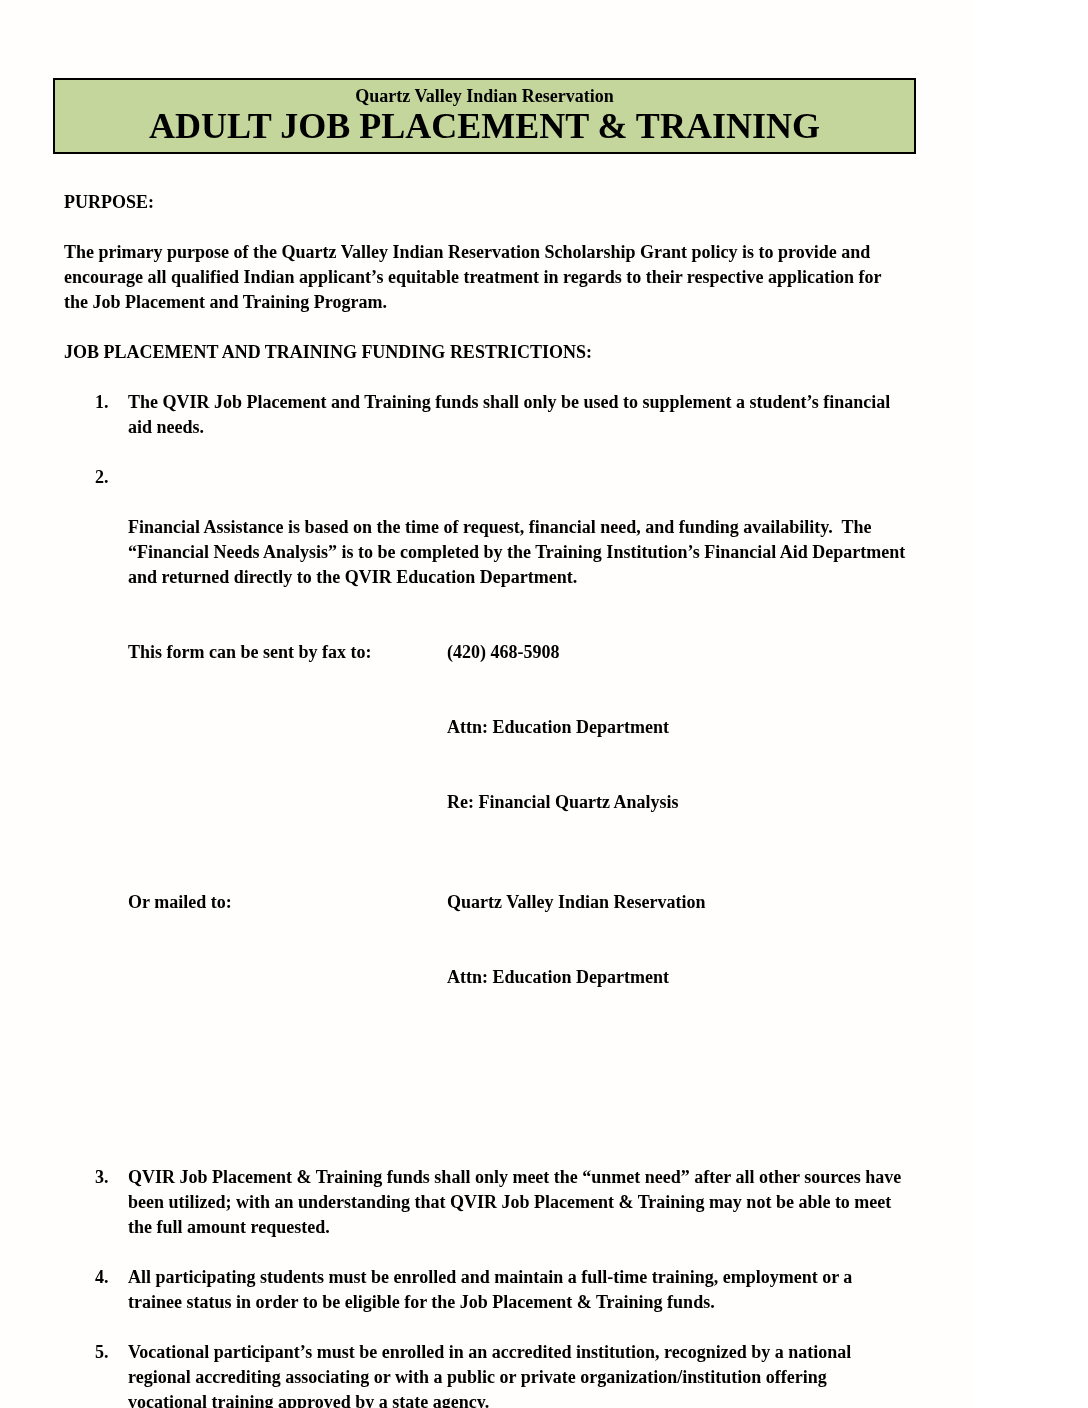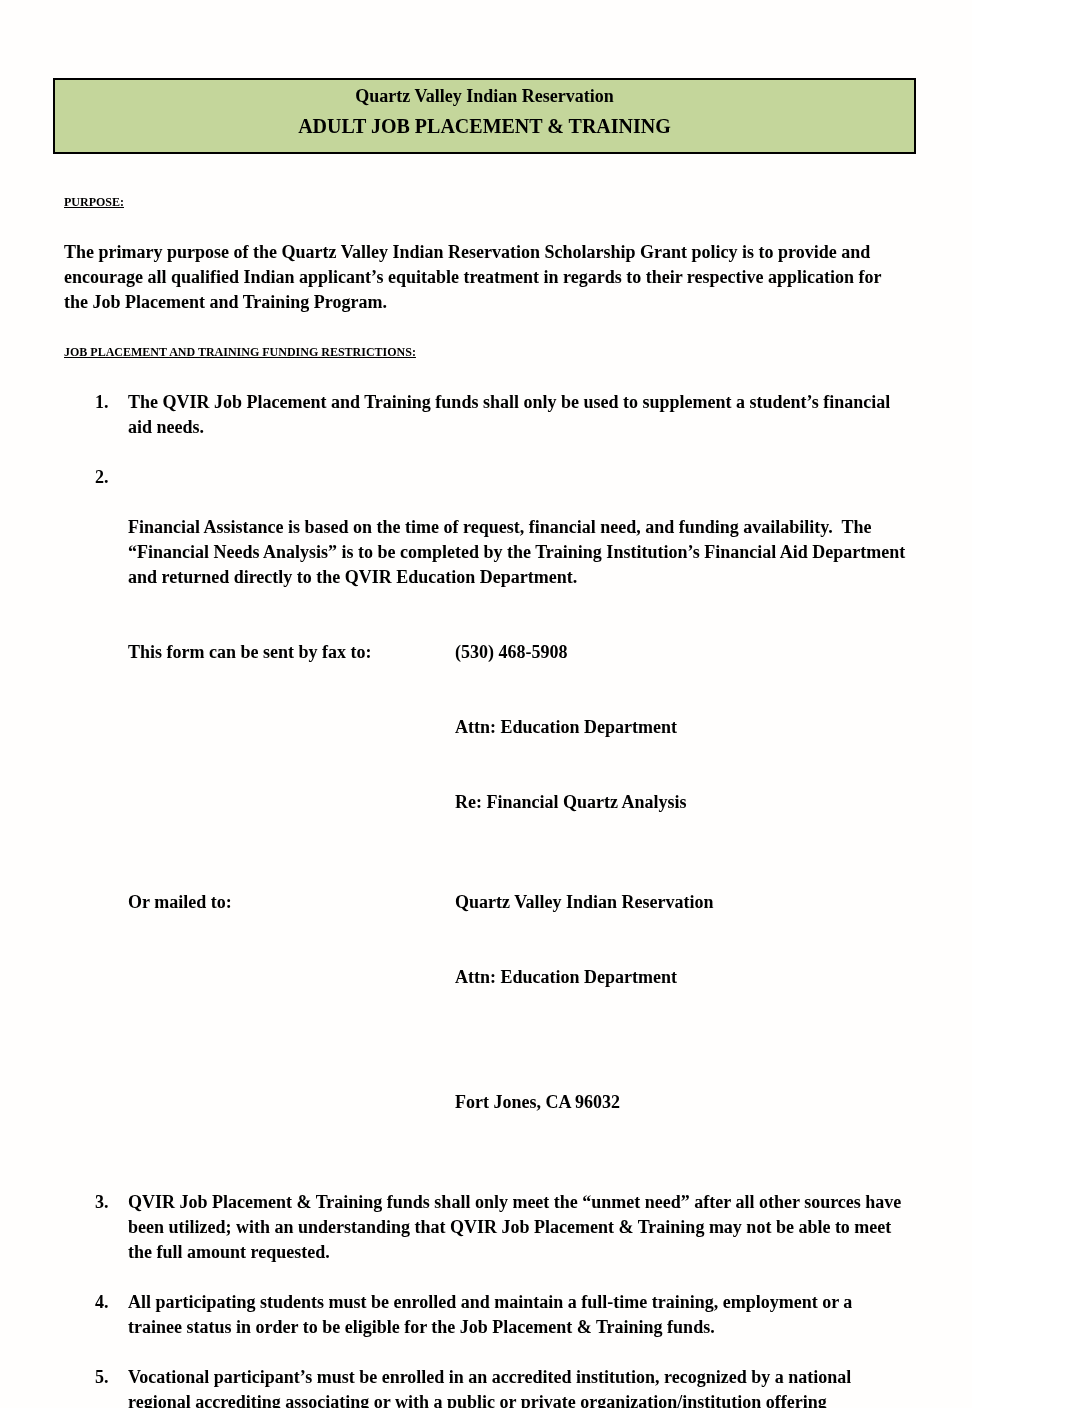--- a/index.html
+++ b/index.html
@@ -15,29 +15,28 @@
     overflow: hidden;
   }
   .header-box {
     margin: 0 56px 0 53px;
     border: 2px solid #000000;
     background: #c4d69b;
     text-align: center;
     padding: 5px 0 9px 0;
   }
   .header-line-small { font-size: 18px; line-height: 23px; }
-  .header-line-big   { font-size: 20px; line-height: 33px; margin-top: 2px; }
+  .header-line-big   { font-size: 36px; line-height: 33px; margin-top: 2px; }
 
   .content { margin: 0 66px 0 64px; }
 
   .section-heading {
-    font-size: 12px;
+    font-size: 18px;
     line-height: 25px;
     margin: 0;
-    text-decoration: underline;
     white-space: pre-wrap;
   }
   .purpose-heading { margin-top: 36px; }
   .restrictions-heading { margin-top: 25px; }
 
   .body-text {
     font-size: 18px;
     line-height: 25px;
     margin: 25px 0 0 0;
     white-space: pre-wrap;
@@ -47,21 +46,21 @@
   .item {
     display: flex;
     margin-top: 25px;
     font-size: 18px;
     line-height: 25px;
   }
   .item-number { flex: 0 0 33px; margin-left: 31px; }
   .item-text   { flex: 1; white-space: pre-wrap; }
   .item-text p { margin: 0; white-space: pre-wrap; }
 
-  .addr-row { display: flex; white-space: pre-wrap; gap: 8px; }
+  .addr-row { display: flex; white-space: pre-wrap; }
   .addr-label { flex: 0 0 319px; }
   .addr-value { flex: 1; }
   .addr-gap { margin-top: 25px; }
 </style>
 </head>
 <body>
 
 <div class="page">
 
   <div class="header-box">
@@ -81,21 +80,21 @@
       <span class="item-number">1.</span>
       <div class="item-text">The QVIR Job Placement and Training funds shall only be used to supplement a student’s financial aid needs.</div>
     </div>
 
     <div class="item">
       <span class="item-number">2.</span>
       <div class="item-text">
         <p>Financial Assistance is based on the time of request, financial need, and funding availability.  The “Financial Needs Analysis” is to be completed by the Training Institution’s Financial Aid Department and returned directly to the QVIR Education Department.</p>
         <div class="addr-row">
           <span class="addr-label">This form can be sent by fax to:</span>
-          <span class="addr-value">(530) 468-5908</span>
+          <span class="addr-value">(420) 468-5908</span>
         </div>
         <div class="addr-row">
           <span class="addr-label"></span>
           <span class="addr-value">Attn: Education Department</span>
         </div>
         <div class="addr-row">
           <span class="addr-label"></span>
           <span class="addr-value">Re: Financial Quartz Analysis</span>
         </div>
         <div class="addr-row addr-gap">
@@ -104,21 +103,20 @@
         </div>
         <div class="addr-row">
           <span class="addr-label"></span>
           <span class="addr-value">Attn: Education Department</span>
         </div>
         <div class="addr-row">
           <span class="addr-label"></span>
         </div>
         <div class="addr-row">
           <span class="addr-label"></span>
-          <span class="addr-value">Fort Jones, CA 96032</span>
         </div>
       </div>
     </div>
 
     <div class="item">
       <span class="item-number">3.</span>
       <div class="item-text">QVIR Job Placement &amp; Training funds shall only meet the “unmet need” after all other sources have been utilized; with an understanding that QVIR Job Placement &amp; Training may not be able to meet the full amount requested.</div>
     </div>
 
     <div class="item">

